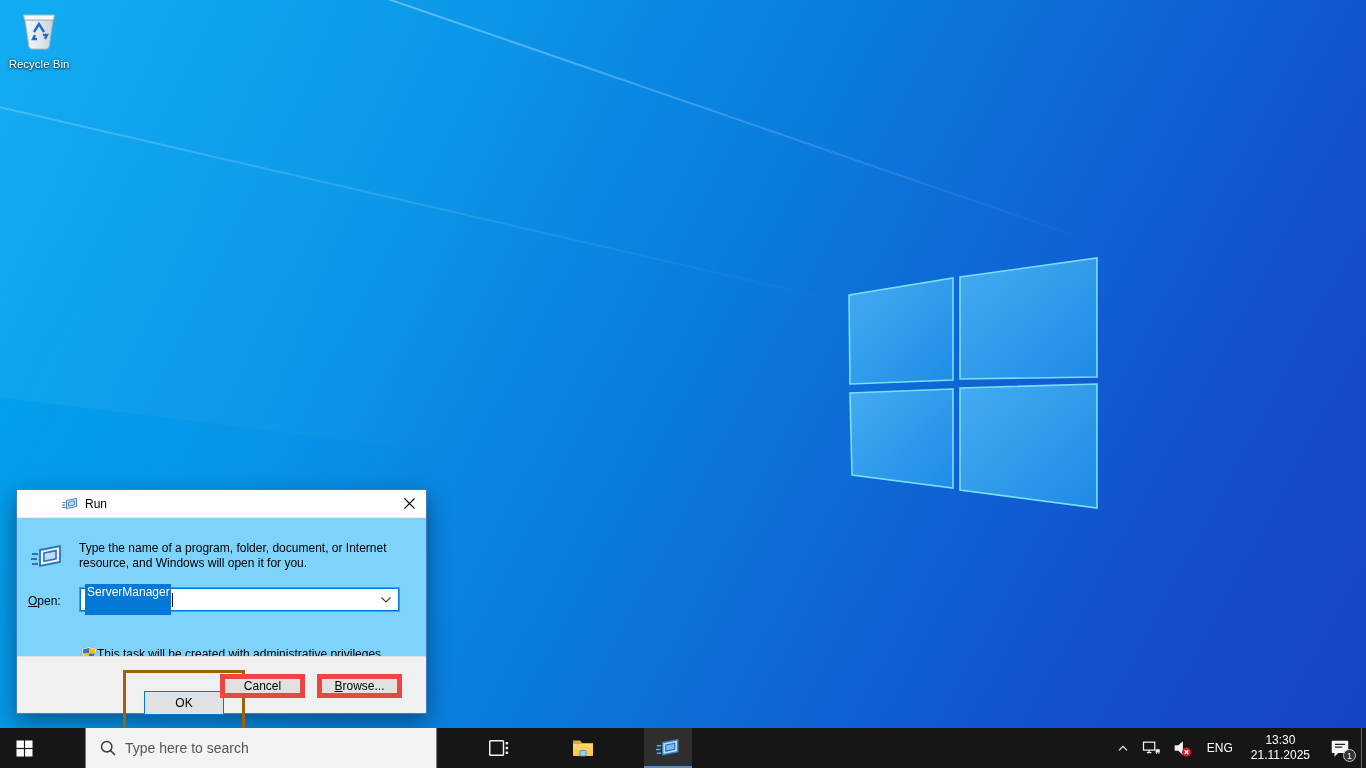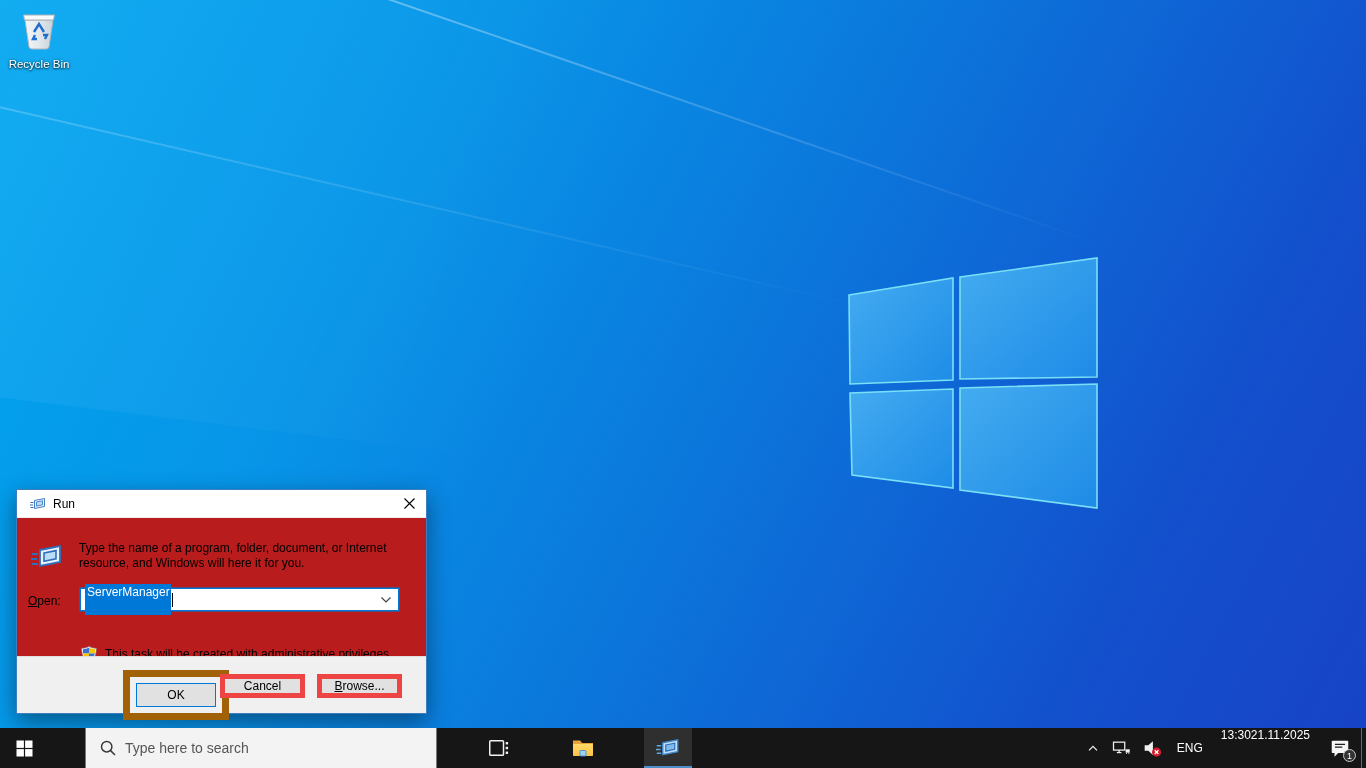--- a/index.html
+++ b/index.html
@@ -26,44 +26,44 @@
   
   .desktop-icon { position:absolute; left:6px; top:8px; width:66px; text-align:center; cursor:default; }
   .desktop-icon .label { margin-top:2px; color:#fff; font-size:11.5px;
                          text-shadow:0 1px 2px rgba(0,0,0,.8), 0 0 3px rgba(0,0,0,.5); }
 
   
   .run-dialog { position:absolute; left:16px; top:489px; width:411px; height:225px;
                 background:#fff; border:1px solid #3D7EBF;
                 box-shadow:0 8px 22px rgba(0,0,0,.42); font-size:12px; color:#000; }
   .rd-titlebar { position:relative; height:28px; background:#fff; display:flex; align-items:center;
-                 border-bottom:1px solid #EDEDED; }
+                 border-bottom:1px solid #EDEDED;padding-left:32px; }
   .rd-title-icon { margin-left:13px; width:16px; height:16px; }
   .rd-title { margin-left:7px; font-size:12px; color:#000; }
   .rd-close { position:absolute; right:0; top:0; width:34px; height:27px;
               display:flex; align-items:center; justify-content:center; }
-  .rd-body { position:relative; height:138px; background:#b91c1c; }
+  .rd-body { position:relative; height:138px; background:#7dd3fc; }
   .rd-big-icon { position:absolute; left:14px; top:23px; }
   .rd-desc { position:absolute; left:62px; top:23px; line-height:15px; white-space:nowrap; }
   .rd-open-label { position:absolute; left:11px; top:76px; }
   .accesskey { text-decoration:underline; }
   .rd-combo { position:absolute; left:63px; top:70px; width:319px; height:23px; background:#fff;
               border:1px solid #0078D7; box-shadow:0 0 0 1px rgba(0,120,215,.55);
               display:flex; align-items:center; padding-left:4px; }
   .rd-combo .selection { background:#0078D7; color:#fff; padding:1px 1px 16px 2px; }
   .rd-combo .caret { width:1px; height:14px; background:#000; margin-left:1px; }
   .rd-combo-arrow { position:absolute; right:7px; top:8px; }
   .rd-admin { position:absolute; left:64px; top:128px; display:flex; align-items:center; }
-  .rd-admin .txt { margin-left:8px; }
+  .rd-admin .txt { }
   .rd-footer { position:absolute; left:0; right:0; bottom:0; height:57px; background:#F0F0F0;
                border-top:1px solid #DFDFDF; }
   .btn { position:absolute; width:85px; height:24px; background:#E1E1E1; border:5px solid #ef4444;
          font-size:12px; font-family:"Liberation Sans",sans-serif; display:flex;
          align-items:center; justify-content:center; color:#000; }
-  .ok-annotation { position:absolute; left:106px; top:13px; border:7px solid #a16207; padding:6px;
+  .ok-annotation { position:absolute; left:106px; top:13px; border:3px solid #a16207; padding:18px;
                    background:transparent; }
   .btn-ok { position:static; width:80px; height:24px; border:1px solid #0078D7; }
   .btn-cancel { left:203px; top:17px; }
   .btn-browse { left:300px; top:17px; }
 
   
   .taskbar { position:absolute; left:0; bottom:0; width:1366px; height:40px; background:#161616;
              display:flex; align-items:stretch; color:#fff;gap:37px; }
   .tb-btn { width:48px; display:flex; align-items:center; justify-content:center; }
   .tb-search { width:352px; background:#F3F3F3; display:flex; align-items:center;
@@ -74,21 +74,21 @@
                      font-family:"Liberation Sans",sans-serif; }
   .tb-search input::placeholder { color:#555; opacity:1; }
   .tb-app-active { position:relative; background:rgba(255,255,255,.11); }
   .tb-app-active::after { content:""; position:absolute; left:0; right:0; bottom:0; height:2px;
                           background:#4E8FCB; }
   .tb-spacer { flex:1; }
   .tray { display:flex; align-items:stretch; }
   .tray-btn { display:flex; align-items:center; justify-content:center; padding:0 5px; }
   .tray-lang { font-size:12px; padding:16px 9px; display:flex; align-items:center; }
   .tray-clock { font-size:12px; line-height:15px; text-align:center; padding:0 9px;
-                display:flex; flex-direction:row; justify-content:flex-start; }
+                display:flex; flex-direction:column; justify-content:center; }
   .tray-action { position:relative; width:42px; display:flex; align-items:center; justify-content:center; }
   .tray-badge { position:absolute; right:5px; bottom:6px; width:13px; height:13px; border-radius:50%;
                 background:#333; border:1px solid #C9C9C9; color:#fff; font-size:9px;
                 display:flex; align-items:center; justify-content:center; }
   .show-desktop { width:5px; border-left:1px solid rgba(255,255,255,.35); }
 </style>
 </head>
 <body>
 
 <div id="screen">
@@ -152,21 +152,21 @@
     <div class="rd-body">
       <svg class="rd-big-icon" width="32" height="32" viewBox="0 0 32 32">
         <g stroke="#2F6FBE" stroke-width="2">
             <path d="M1 13 H7 M0 18 H6 M1 23 H7"></path>
           </g>
         <polygon points="9,9 29,5 29,21 9,25" fill="#EAF4FD" stroke="#2F6FBE" stroke-width="1.8"></polygon>
         <polygon points="13,12 25,9.6 25,17.8 13,20.2" fill="#BBDDF6" stroke="#2F6FBE" stroke-width="1.6"></polygon>
       </svg>
       <div class="rd-desc">
         <div>Type the name of a program, folder, document, or Internet</div>
-        <div>resource, and Windows will here it for you.</div>
+        <div>resource, and Windows will open it for you.</div>
       </div>
 
       <div class="rd-open-label"><span class="accesskey">O</span><span>pen:</span></div>
 
       <div class="rd-combo">
         <span class="selection">ServerManager</span>
         <span class="caret"></span>
         <svg class="rd-combo-arrow" width="10" height="6" viewBox="0 0 10 6">
           <path d="M0.5 0.5 L5 5 L9.5 0.5" stroke="#444" stroke-width="1.2" fill="none"></path>
         </svg>

